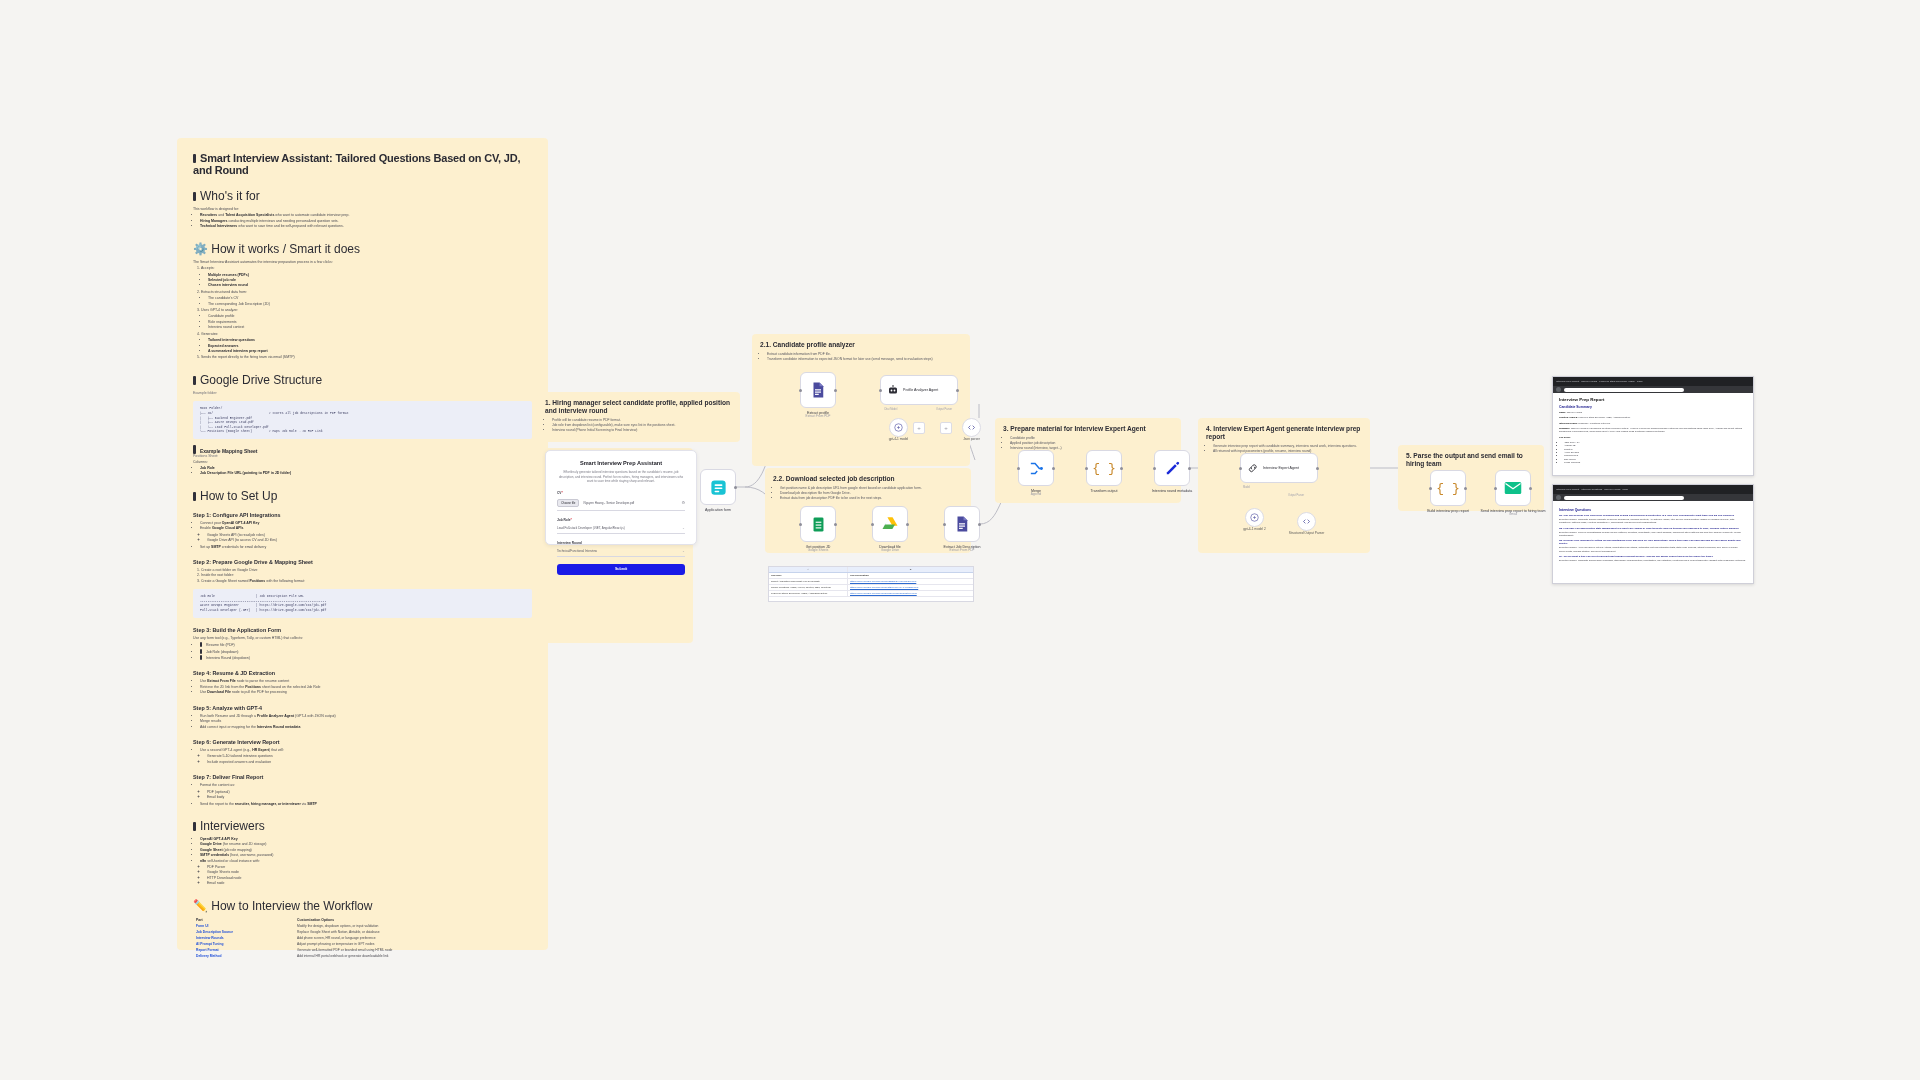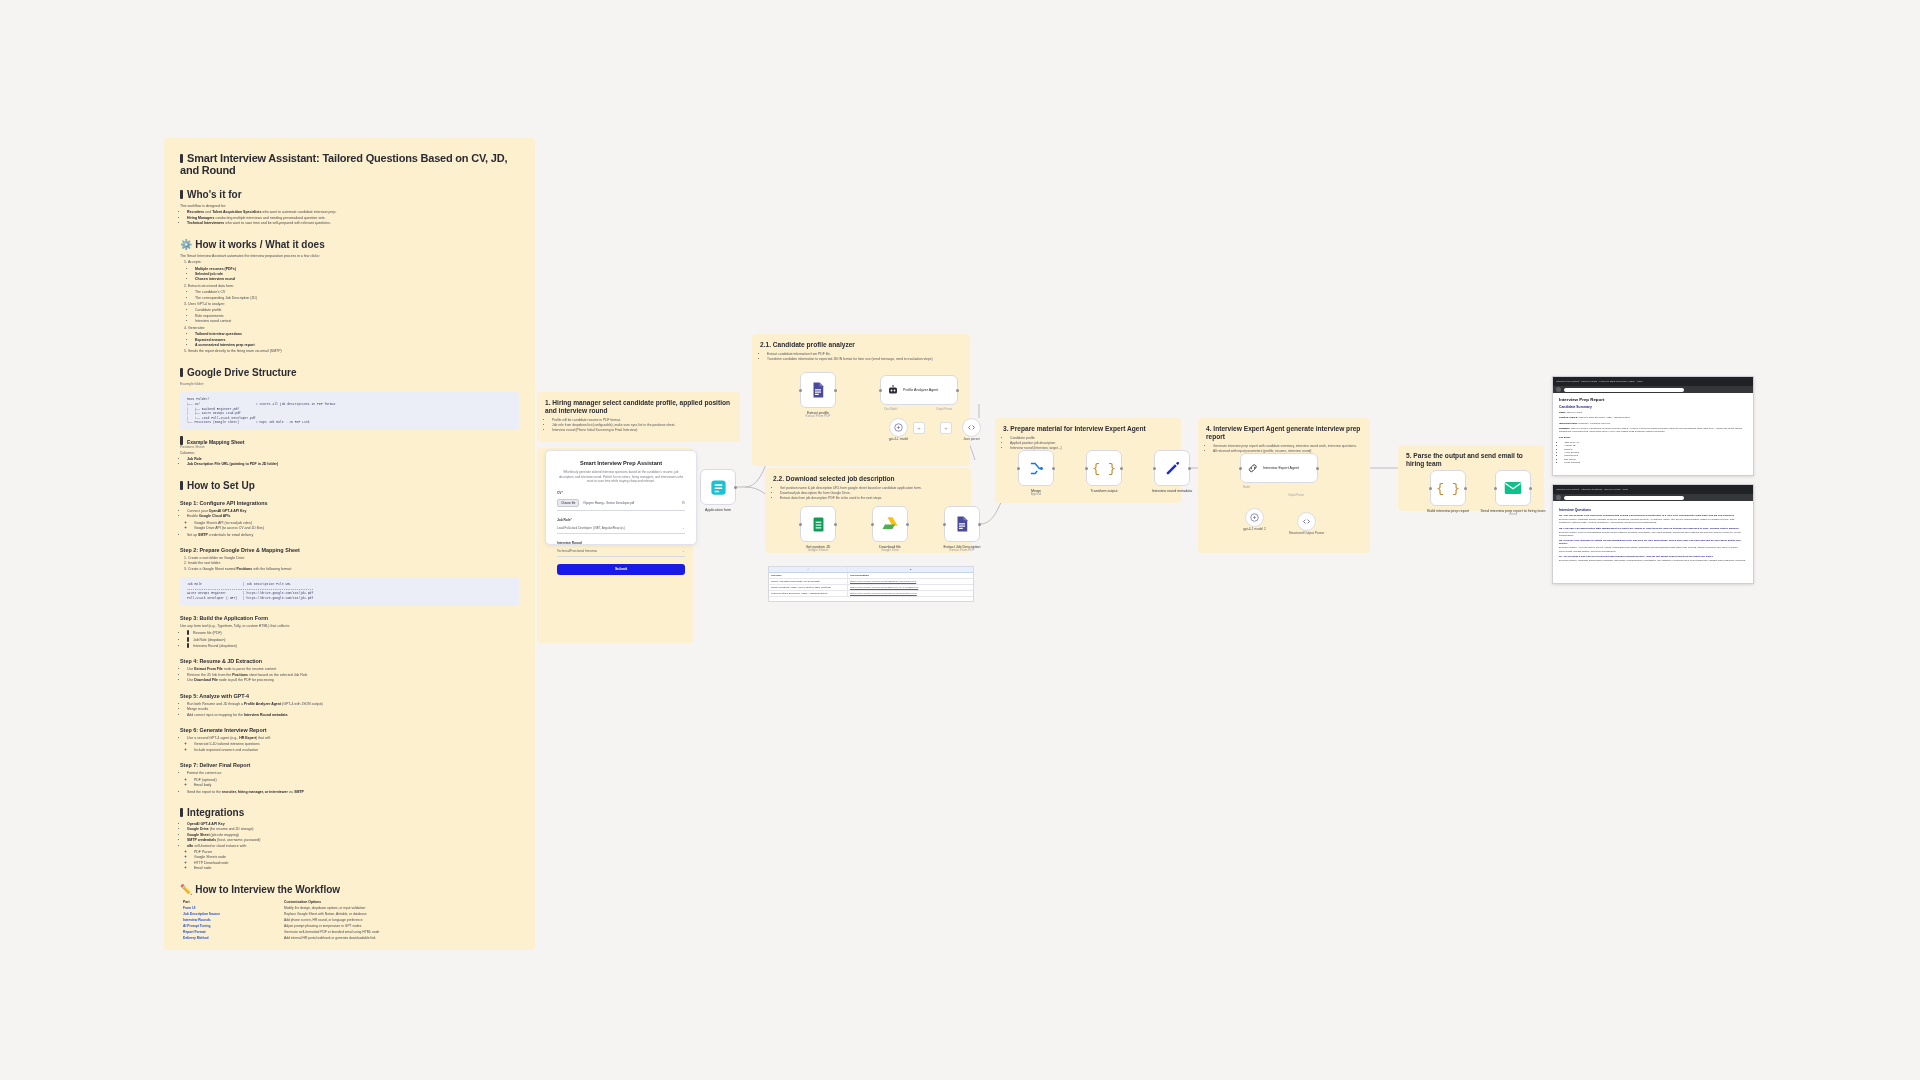--- a/index.html
+++ b/index.html
@@ -4,23 +4,23 @@
 <style>
   html,body{margin:0;padding:0;}
   body{width:1920px;height:1080px;background:#f5f4f2;font-family:"Liberation Sans",sans-serif;overflow:hidden;position:relative;}
   .canvas{position:absolute;inset:0;}
 
   
   .note{position:absolute;background:#fdf0cf;border-radius:4px;box-sizing:border-box;}
   .bar{display:inline-block;width:3px;height:9px;background:#31313a;vertical-align:-1px;margin-right:4px;border-radius:1px;}
 
   
-  #doc{left:164px;top:138px;width:371px;height:812px;padding:14px 16px;}
+  #doc{left:177px;top:138px;width:371px;height:812px;padding:14px 16px;}
   #doc .h1{font-size:11px;font-weight:bold;color:#2b2b33;margin:0 0 13px 0;letter-spacing:-.2px;}
-  #doc .h2{font-size:10px;font-weight:bold;color:#2b2b33;margin:12px 0 4px 0;}
+  #doc .h2{font-size:12px;font-weight:normal;color:#2b2b33;margin:12px 0 4px 0;}
   #doc .h3{font-size:5.4px;font-weight:bold;color:#2b2b33;margin:9px 0 3px 0;}
   #doc p,#doc li{font-size:3.5px;line-height:1.55;color:#4a4a52;margin:0;}
   #doc ul{margin:1px 0 1px 0;padding-left:7px;list-style:disc;}
   #doc ul ul{list-style:circle;padding-left:7px;}
   #doc ol{margin:1px 0;padding-left:8px;}
   #doc b{color:#27272e;}
   #doc .code{background:#eceef7;border-radius:2px;padding:5px 7px;margin:5px 0;font-family:"Liberation Mono",monospace;font-size:3.1px;line-height:1.5;color:#3d3f63;white-space:pre;}
   #doc .tbl{width:100%;border-collapse:collapse;margin-top:3px;}
   #doc .tbl th{font-size:3.4px;color:#2b2b33;text-align:left;padding:1px 3px;}
   #doc .tbl td{font-size:3.3px;color:#4a4a52;padding:1px 3px;}
@@ -118,21 +118,21 @@
     <div class="h1"><span class="bar"></span><span>Smart Interview Assistant: Tailored Questions Based on CV, JD, and Round</span></div>
 
     <div class="h2"><span class="bar"></span><span>Who's it for</span></div>
     <p>This workflow is designed for:</p>
     <ul>
       <li><b>Recruiters</b><span> and </span><b>Talent Acquisition Specialists</b><span> who want to automate candidate interview prep.</span></li>
       <li><b>Hiring Managers</b><span> conducting multiple interviews and needing personalized question sets.</span></li>
       <li><b>Technical Interviewers</b><span> who want to save time and be self-prepared with relevant questions.</span></li>
     </ul>
 
-    <div class="h2">⚙️ <span>How it works / What it does</span></div>
+    <div class="h2">⚙️ <span>How it works / Smart it does</span></div>
     <p>The Smart Interview Assistant automates the interview preparation process in a few clicks:</p>
     <ol>
       <li><span>Accepts:</span>
         <ul>
             <li><b>Multiple resumes (PDFs)</b></li>
             <li><b>Selected job role</b></li>
             <li><b>Chosen interview round</b></li>
           </ul></li>
       <li><span>Extracts structured data from:</span>
         <ul>
@@ -229,21 +229,21 @@
     <div class="h3">Step 7: Deliver Final Report</div>
     <ul>
       <li><span>Format the content as:</span>
         <ul>
             <li><span>PDF (optional)</span></li>
             <li><span>Email body</span></li>
           </ul></li>
       <li><span>Send the report to the </span><b>recruiter, hiring manager, or interviewer</b><span> via </span><b>SMTP</b></li>
     </ul>
 
-    <div class="h2"><span class="bar"></span><span>Integrations</span></div>
+    <div class="h2"><span class="bar"></span><span>Interviewers</span></div>
     <ul>
       <li><b>OpenAI GPT-4 API Key</b><span></span></li>
       <li><b>Google Drive</b><span> (for resume and JD storage)</span></li>
       <li><b>Google Sheet</b><span> (job role mapping)</span></li>
       <li><b>SMTP credentials</b><span> (host, username, password)</span></li>
       <li><b>n8n</b><span> self-hosted or cloud instance with:</span>
         <ul>
           <li><span>PDF Parser</span></li>
           <li><span>Google Sheets node</span></li>
           <li><span>HTTP Download node</span></li>

